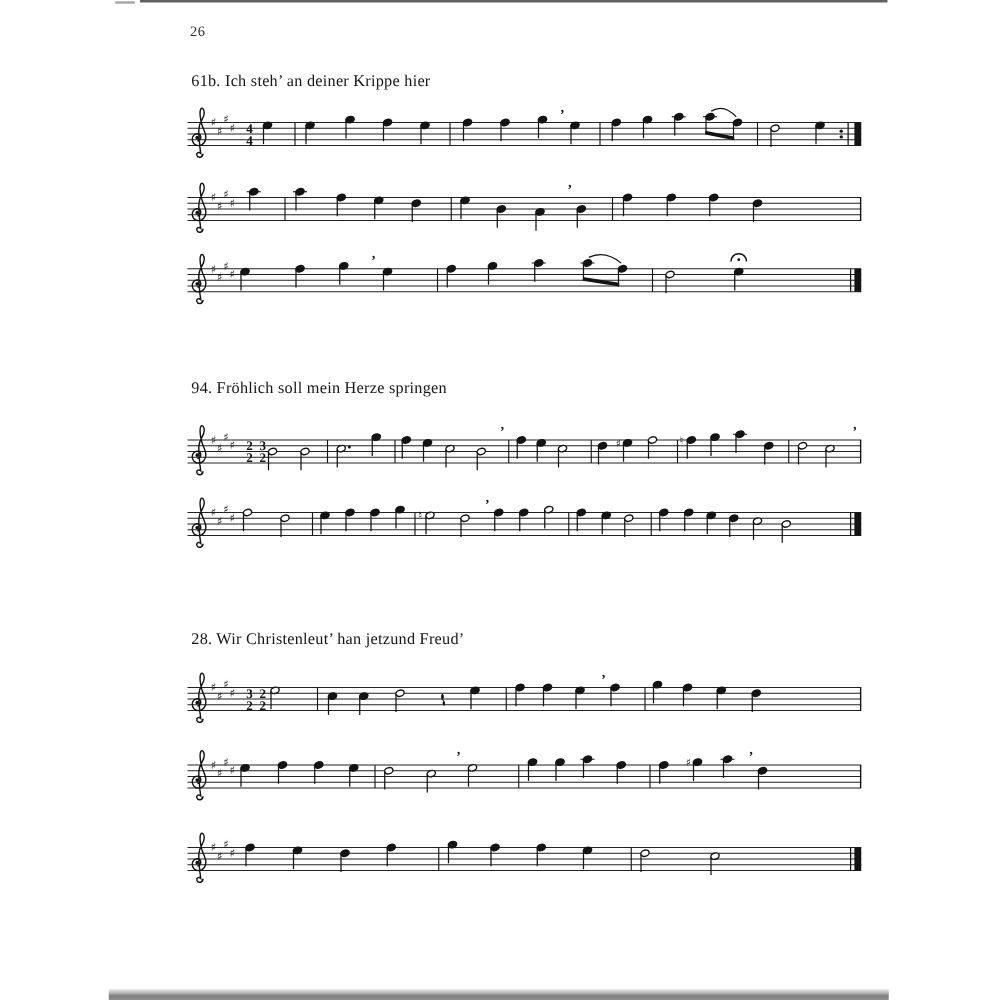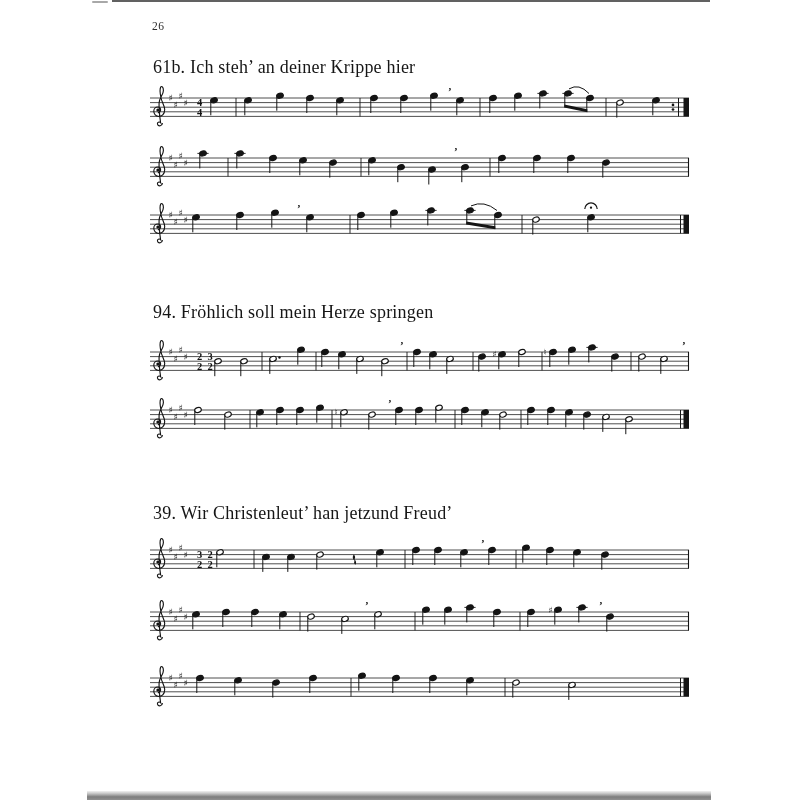--- a/index.html
+++ b/index.html
@@ -1,19 +1,19 @@
 <!DOCTYPE html>
 <html><head>
 <meta charset="utf-8">
 <style>
   html,body{margin:0;padding:0;background:#ffffff;}
   .page{position:relative;width:800px;height:800px;background:#ffffff;overflow:hidden;
         font-family:"Liberation Serif", serif;color:#141414;border-radius:24px;}
   .page-number{position:absolute;left:152px;top:20px;font-size:11.5px;color:#2c2c2c;letter-spacing:0.5px;}
-  .song-title{position:absolute;left:153px;font-size:18px;color:#161616;letter-spacing:0.2px;white-space:nowrap;}
+  .song-title{position:absolute;left:153px;font-size:13px;color:#161616;letter-spacing:0.2px;white-space:nowrap;}
   .staff-box{position:absolute;left:148px;width:544px;height:64px;}
   .staff-box svg{display:block;}
   .top-edge-main{position:absolute;left:112px;top:0;width:598px;height:2.4px;background:#454545;opacity:.85;}
   .top-edge-left{position:absolute;left:92px;top:1px;width:16px;height:2px;background:#a8a8a8;border-radius:2px;}
   .bottom-band{position:absolute;left:87px;top:791px;width:624px;height:9px;
      background:linear-gradient(to bottom,#f2f2f2 0%,#c2c2c2 30%,#7d7d7d 65%,#909090 100%);}
 </style>
 </head>
 <body>
 
@@ -330,21 +330,21 @@
           <line x1="454.8" y1="29.7" x2="454.8" y2="43.9" stroke="#141414" stroke-width="1"></line>
           <ellipse cx="481" cy="31.2" rx="3.4" ry="2.45" transform="rotate(-18 481 31.2)" fill="#ffffff" stroke="#141414" stroke-width="1.15"></ellipse>
           <line x1="477.8" y1="32" x2="477.8" y2="46.2" stroke="#141414" stroke-width="1"></line>
           <line x1="532.5" y1="22" x2="532.5" y2="40.4" stroke="#141414" stroke-width="1"></line>
           <rect x="535.5" y="22" width="5.5" height="18.4" fill="#141414"></rect>
         </svg>
       </div>
   </div>
 
   <div>
-    <div class="song-title" style="top:503px">39. Wir Christenleut’ han jetzund Freud’</div>
+    <div class="song-title" style="top:503px">28. Wir Christenleut’ han jetzund Freud’</div>
     <div class="staff-box" style="top: 528px;">
         <svg width="544" height="64" viewBox="0 0 544 64">
           <line x1="2" y1="22" x2="541" y2="22" stroke="#222222" stroke-width="0.8"></line>
           <line x1="2" y1="26.6" x2="541" y2="26.6" stroke="#222222" stroke-width="0.8"></line>
           <line x1="2" y1="31.2" x2="541" y2="31.2" stroke="#222222" stroke-width="0.8"></line>
           <line x1="2" y1="35.8" x2="541" y2="35.8" stroke="#222222" stroke-width="0.8"></line>
           <line x1="2" y1="40.4" x2="541" y2="40.4" stroke="#222222" stroke-width="0.8"></line>
           <g transform="translate(3,0)">
             <path d="M11.4,47 C11.4,50.2 7.4,50.8 6.5,48.2 C5.9,46.3 8.3,45.2 9.6,46.7 L8.9,41.5 C8.2,34.5 7.9,30.5 8.1,27 C8.4,21 12.4,19 12.4,14.4 C12.4,11.2 10.6,9.5 9.7,11.1 C8.5,13.2 9.1,17.5 9.9,21.5 C11,27 13.7,29.8 13.7,33.6 C13.7,37.9 11,40.5 8,40.5 C4.7,40.5 2.8,38 2.8,35.3 C2.8,32.6 4.8,31 6.6,31 C8.4,31 9.6,32.3 9.6,33.9 C9.6,35.6 8.3,36.7 6.9,36.6" fill="none" stroke="#141414" stroke-width="1.15"></path>
             <circle cx="6.8" cy="34" r="1.5" fill="#141414"></circle>

